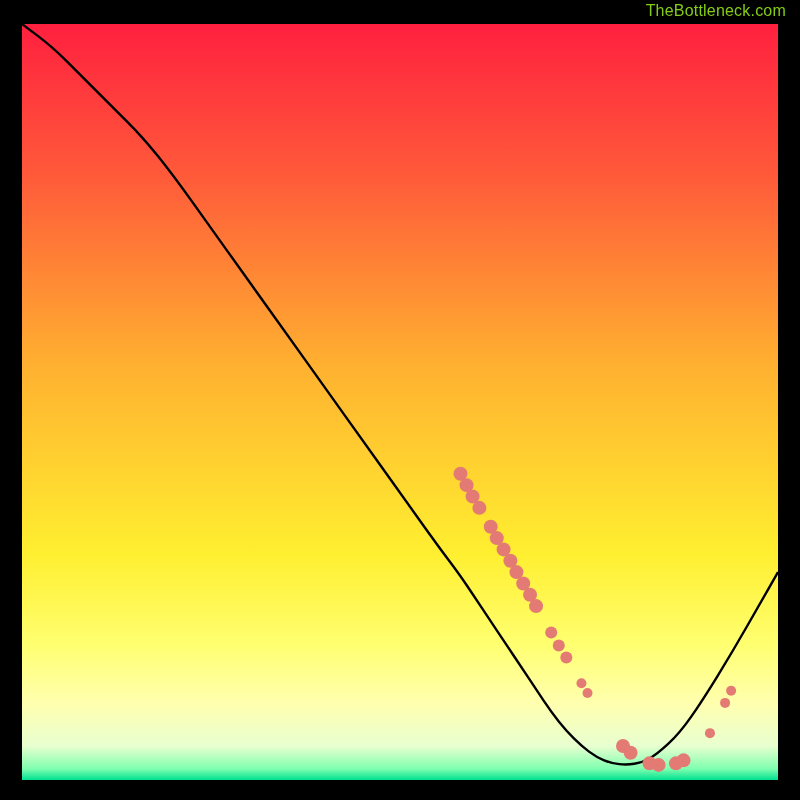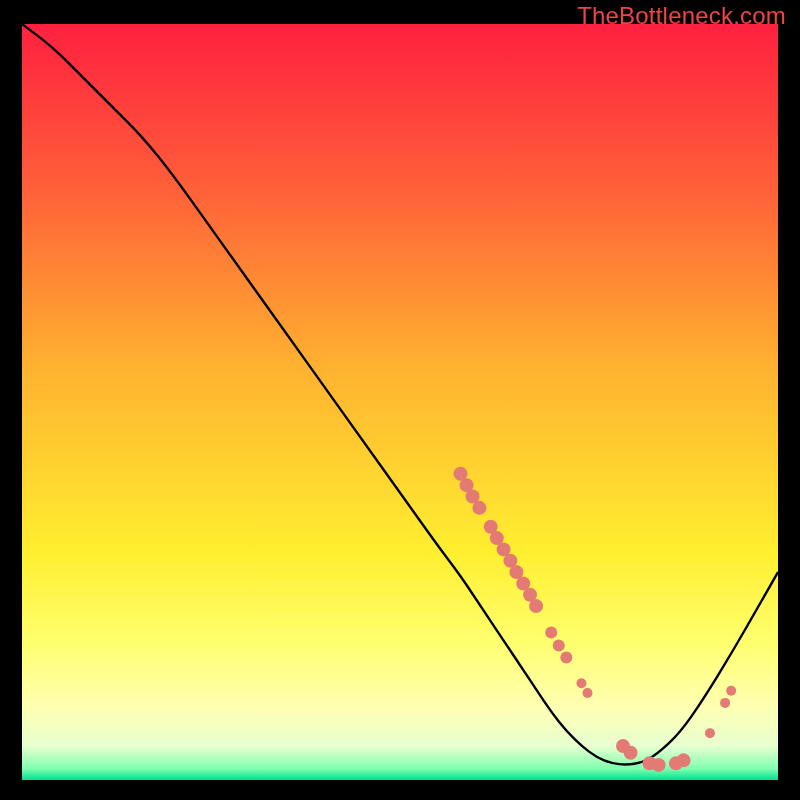--- a/index.html
+++ b/index.html
@@ -13,23 +13,23 @@
   .container {
     position: relative;
     width: 800px;
     height: 800px;
   }
   .watermark {
     position: absolute;
     top: 2px;
     right: 14px;
     font-family: Arial, Helvetica, sans-serif;
-    font-size: 24px;
+    font-size: 16px;
     font-weight: 500;
-    color: #ef4444;
+    color: #84cc16;
     letter-spacing: 0.2px;
   }
   .plot-frame {
     position: absolute;
     left: 22px;
     top: 24px;
     width: 756px;
     height: 756px;
     background: #000;
   }

